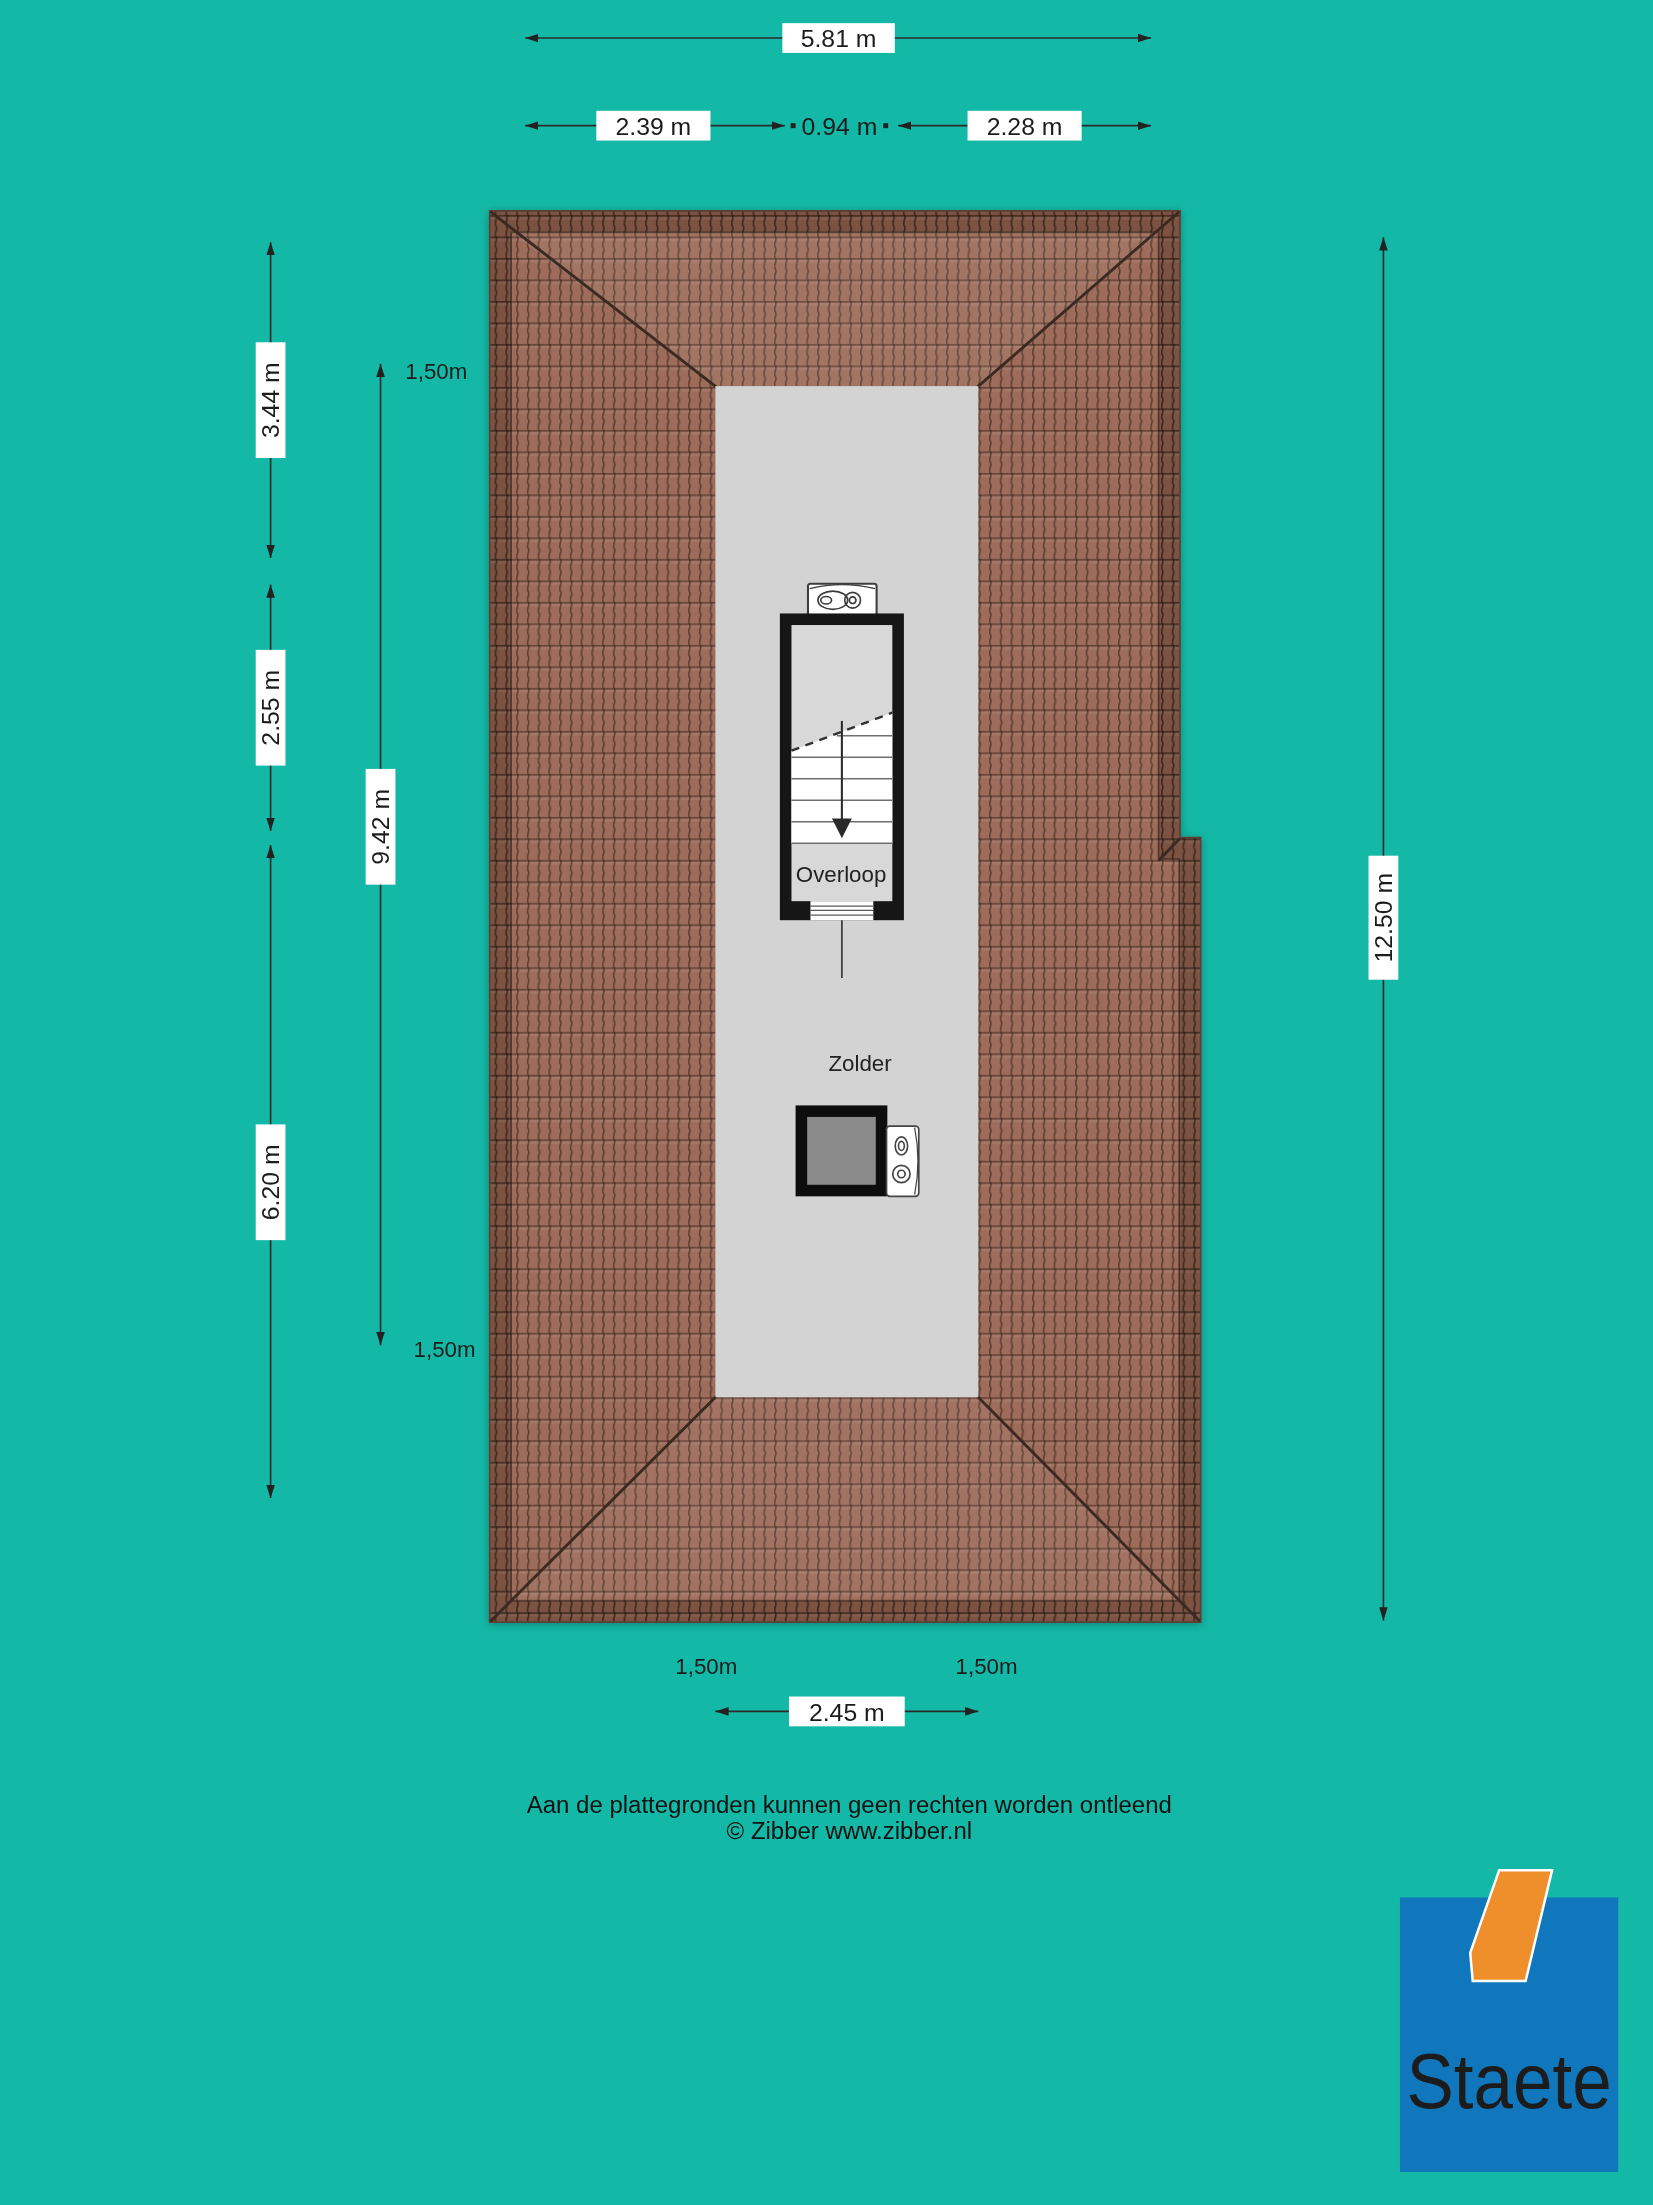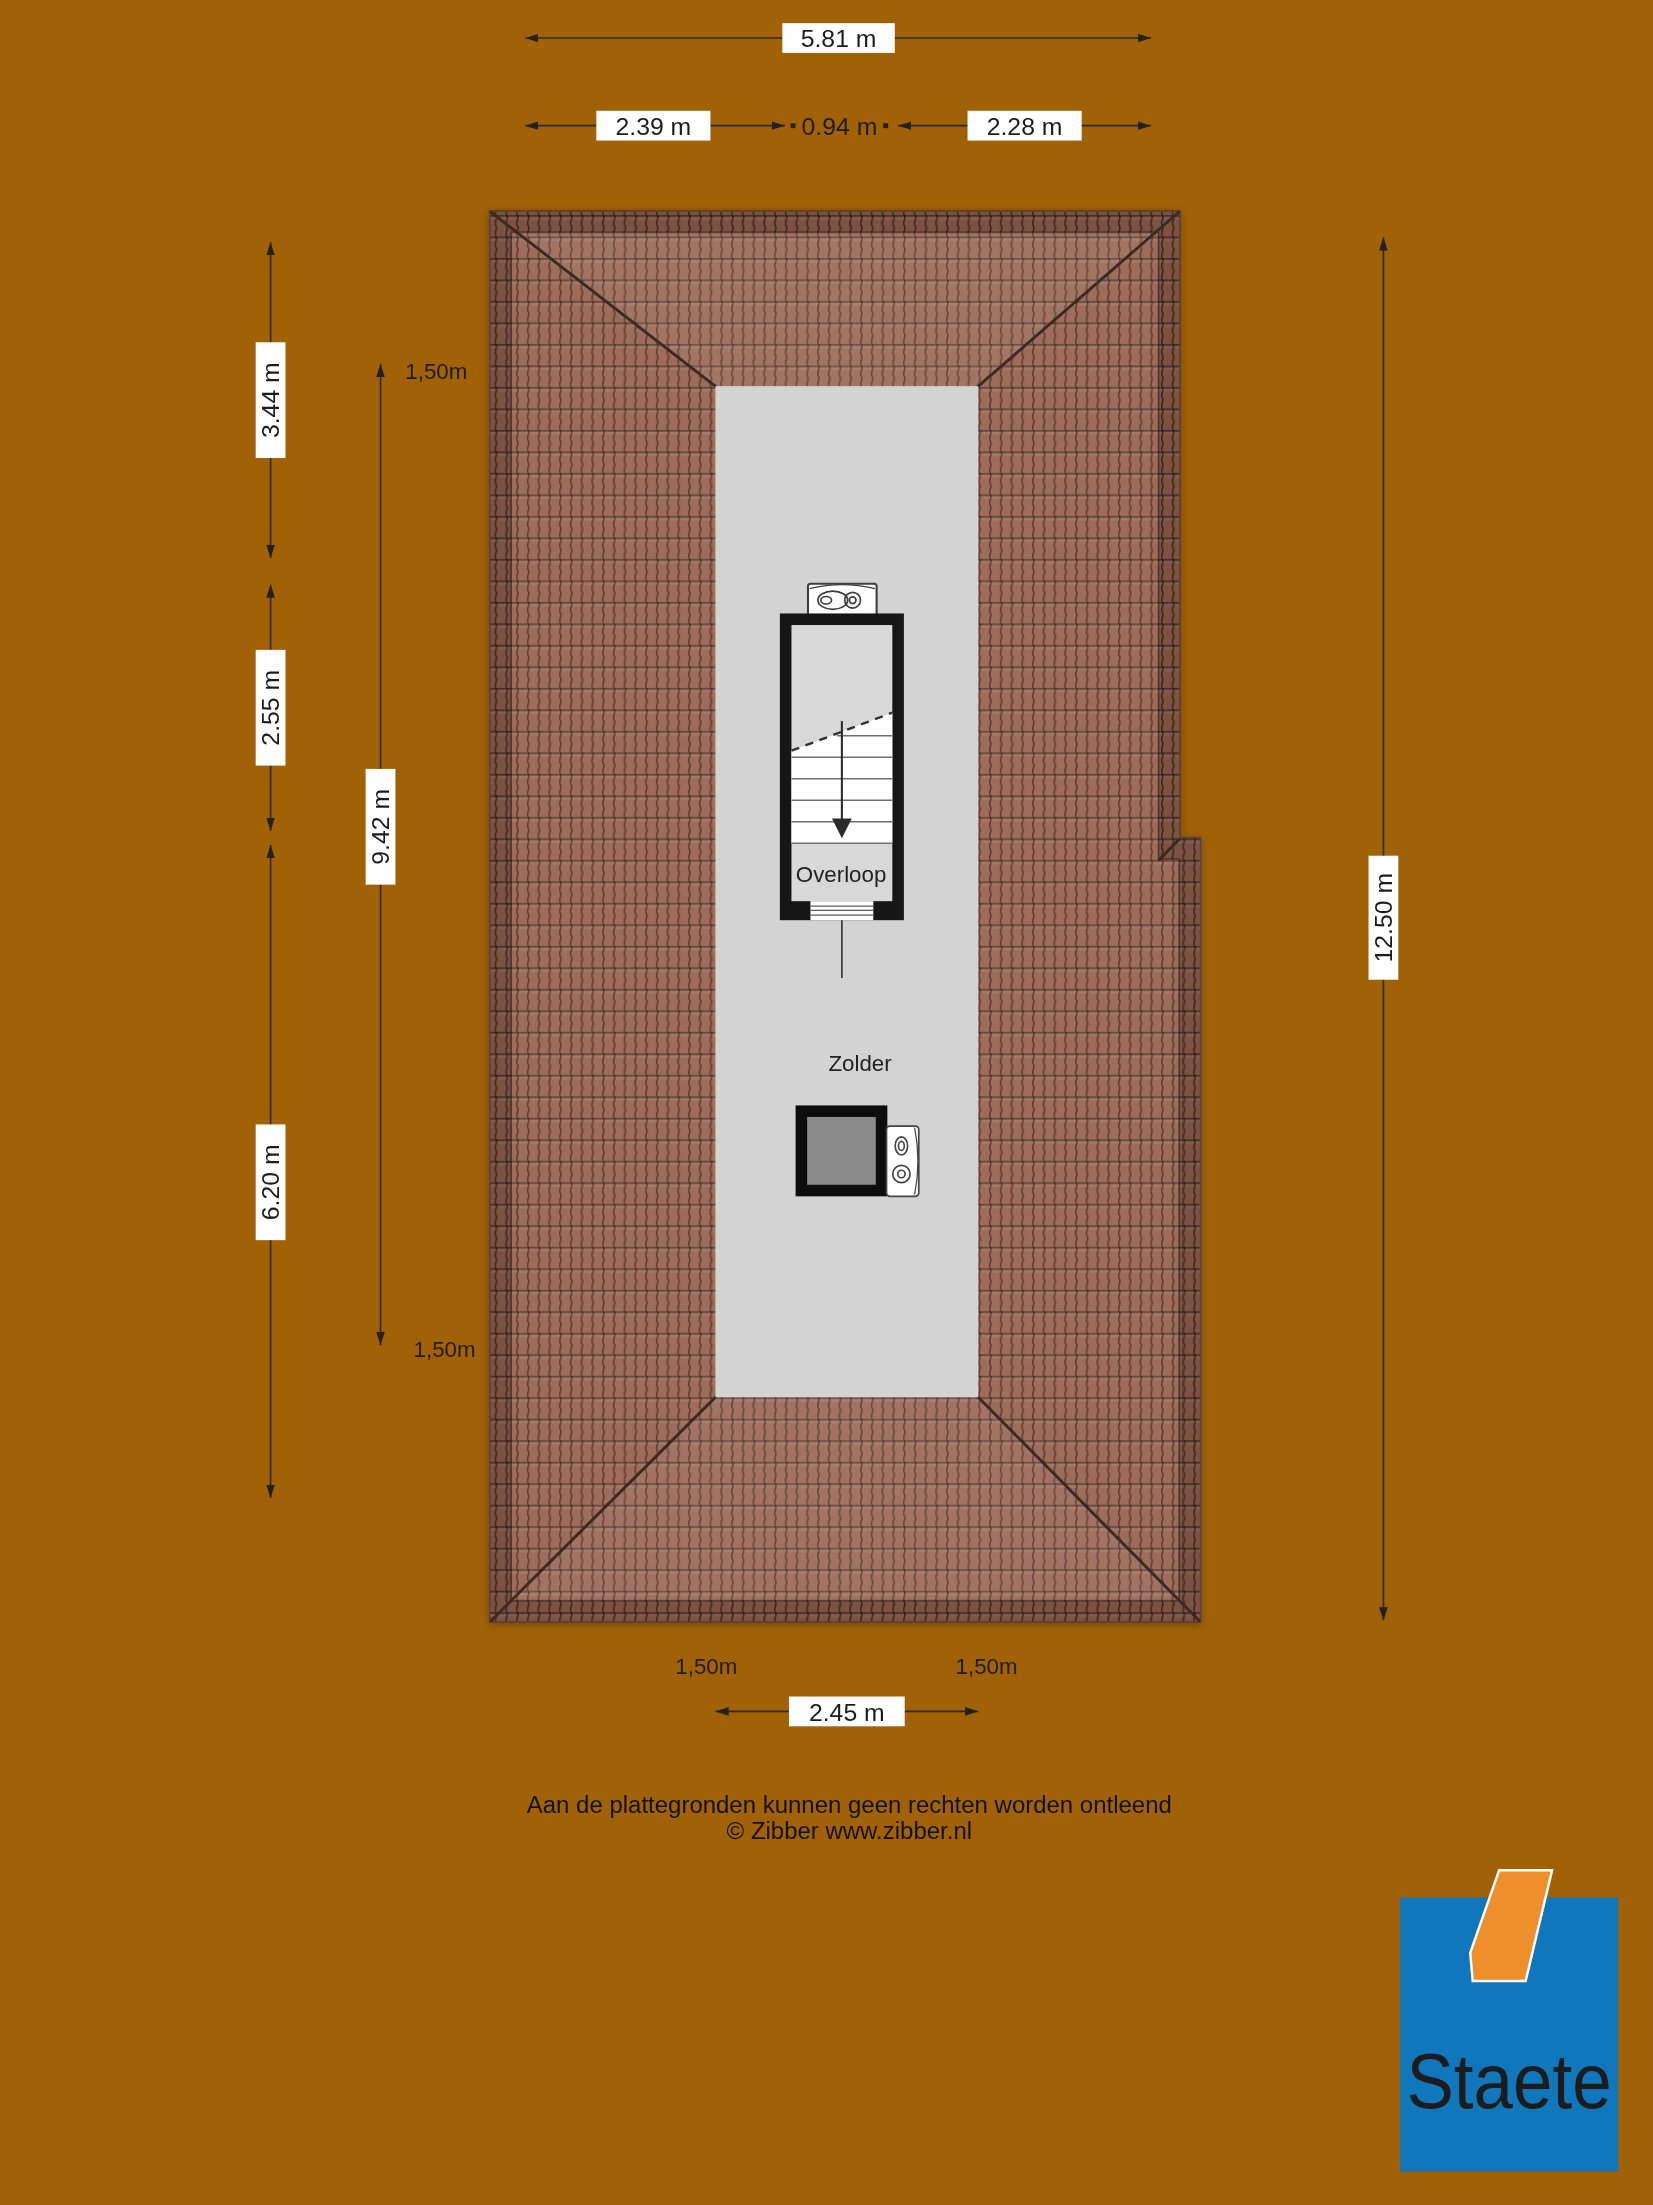--- a/index.html
+++ b/index.html
@@ -1,16 +1,16 @@
 <!DOCTYPE html>
 <html style="font-size:13.2px"><head>
 <meta charset="utf-8">
 <style>
   html,body{margin:0;padding:0;background:#ffffff;}
-  .page{position:relative;width:1654px;height:2205px;background:#a16207;overflow:hidden;
+  .page{position:relative;width:1654px;height:2205px;background:#14b8a6;overflow:hidden;
         font-family:"Liberation Sans",sans-serif;}
   svg.scene{position:absolute;left:0;top:0;}
   svg text{font-family:"Liberation Sans",sans-serif;fill:#1c1c1c;}
   .dimline{stroke:#2b2b2b;stroke-width:2;}
   .dimtext{font-size:30px;}
   .smalltext{font-size:27px;}
   .roomtext{font-size:27px;fill:#222;}
   .footertext{font-size:29px;fill:#111;}
   .gap{fill:#ffffff;}
 </style>

